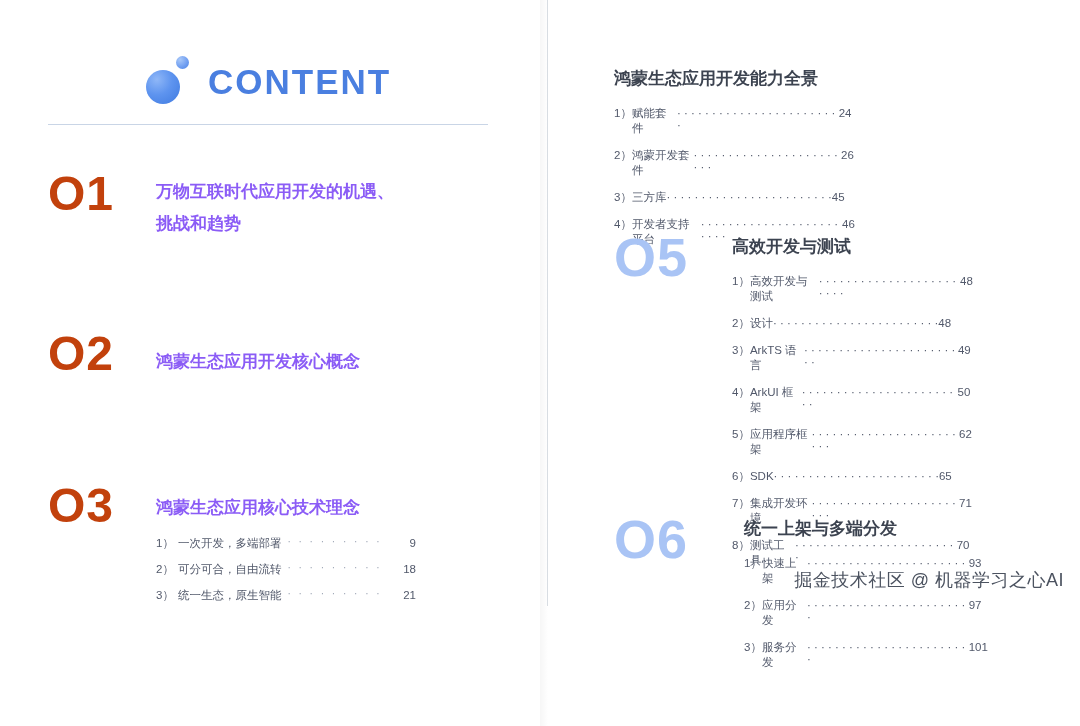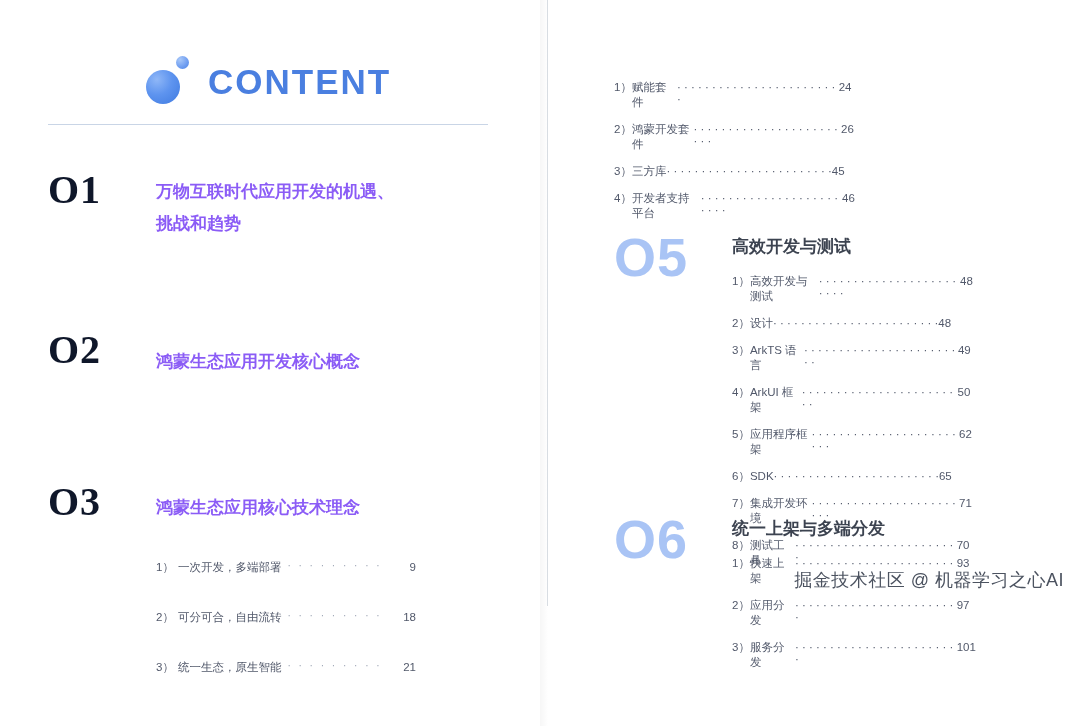--- a/index.html
+++ b/index.html
@@ -83,26 +83,26 @@
     background: #c9d5e6;
   }
 
   
   .chapter {
     position: absolute;
     display: flex;
     align-items: flex-start;
   }
   .ch-num {
-    font-size: 40px;
-    font-weight: 700;
-    color: #0f172a;
+    font-size: 48px;
+    font-weight: 700;
+    color: #c2410c;
     line-height: 1;
     letter-spacing: 1px;
-    font-family: Liberation Serif, serif;
+    font-family: Liberation Sans, sans-serif;
     width: 108px;
     flex: none;
   }
   .ch-body {
     padding-top: 6px;
   }
   .ch-title {
     font-size: 17px;
     color: #8b5cf6;
     font-weight: 700;
@@ -123,21 +123,20 @@
     width: 260px;
   }
   .entry .e-idx {
     flex: none;
     margin-right: 4px;
     color: #51586a;
   }
   .entry .e-label {
     flex: none;
     white-space: nowrap;
-    margin-top: 24px;
   }
   .entry .e-dots {
     flex: 1 1 auto;
     margin: 0 6px;
     overflow: hidden;
     white-space: nowrap;
     color: #9aa2b2;
     letter-spacing: 2.5px;
     font-size: 10px;
     position: relative;
@@ -248,20 +247,21 @@
     </div>
   </div>
 </div>
 
 <div class="edge-shadow"></div>
 
 <div class="page page-right">
 
   <div class="r-chapter" style="left:66px; top:62px;">
     <div class="r-body">
+      <div class="r-title">鸿蒙生态应用开发能力全景</div>
       <div class="r-entries">
         <div class="r-entry">
           <span class="e-idx">1）</span>
           <span class="e-label">赋能套件</span>
           <span class="e-dots">· · · · · · · · · · · · · · · · · · · · · · · ·</span>
           <span class="e-page">24</span>
         </div>
         <div class="r-entry">
           <span class="e-idx">2）</span>
           <span class="e-label">鸿蒙开发套件</span>
@@ -334,21 +334,21 @@
         <div class="r-entry">
           <span class="e-idx">8）</span>
           <span class="e-label">测试工具</span>
           <span class="e-dots">· · · · · · · · · · · · · · · · · · · · · · · ·</span>
           <span class="e-page">70</span>
         </div>
       </div>
     </div>
   </div>
 
-  <div class="r-chapter" style="left:66px; top:512px;">
+  <div class="r-chapter" style="left:66px; top:512px;gap:12px;">
     <div class="r-num">O6</div>
     <div class="r-body">
       <div class="r-title">统一上架与多端分发</div>
       <div class="r-entries">
         <div class="r-entry">
           <span class="e-idx">1）</span>
           <span class="e-label">快速上架</span>
           <span class="e-dots">· · · · · · · · · · · · · · · · · · · · · · · ·</span>
           <span class="e-page">93</span>
         </div>

